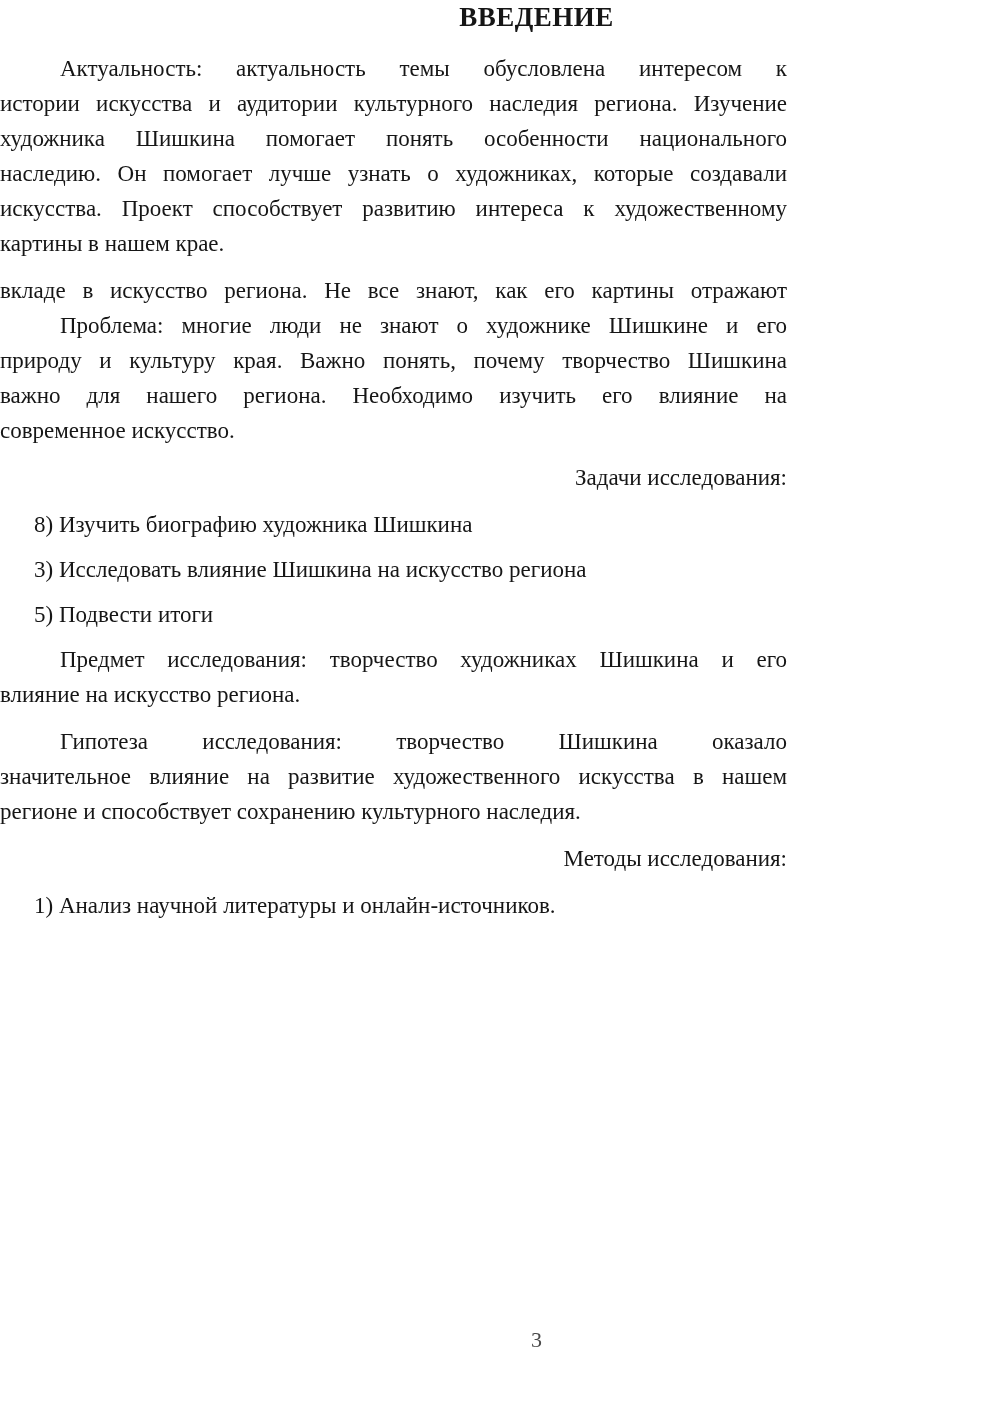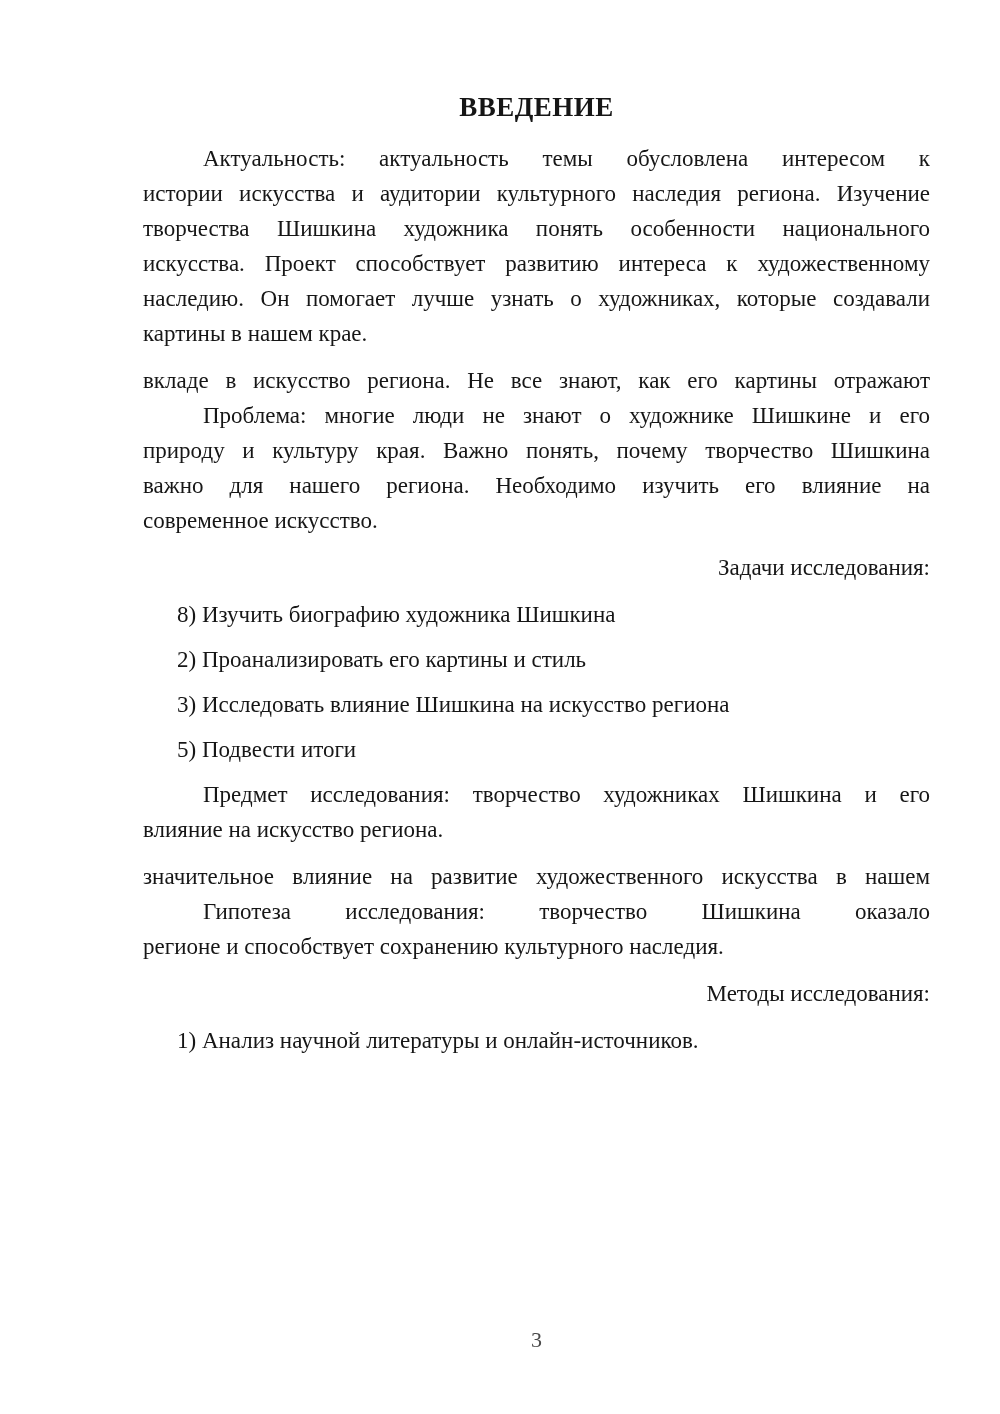--- a/index.html
+++ b/index.html
@@ -11,33 +11,31 @@
     position: relative;
     width: 1000px;
     height: 1414px;
     background: #ffffff;
     overflow: hidden;
     font-family: "Liberation Serif", "DejaVu Serif", serif;
     color: #161616;
   }
   .doc-title {
     margin: 0;
-    padding-top: 90px;
     width: 787px;
     margin-left: 143px;
     text-align: center;
     font-size: 27px;
     font-weight: bold;
     line-height: 35px;
     letter-spacing: 0.5px;
     margin-bottom: 16px;
   }
   .content {
     width: 787px;
-    margin-left: 143px;
     font-size: 23px;
     line-height: 35px;
   }
   .para { margin: 0 0 12px 0; }
   .ln { }
   .just {
     text-align: justify;
     text-align-last: justify;
   }
   .indent { text-indent: 60px; text-align: right; }
@@ -61,53 +59,52 @@
 
 <div class="page">
 
   <h1 class="doc-title">ВВЕДЕНИЕ</h1>
 
   <div class="content">
 
     <div class="para">
       <div class="ln just indent">Актуальность: актуальность темы обусловлена интересом к</div>
       <div class="ln just">истории искусства и аудитории культурного наследия региона. Изучение</div>
-      <div class="ln just">творчества Шишкина художника понять особенности национального</div>
+      <div class="ln just">художника Шишкина помогает понять особенности национального</div>
+      <div class="ln just">наследию. Он помогает лучше узнать о художниках, которые создавали</div>
       <div class="ln just">искусства. Проект способствует развитию интереса к художественному</div>
-      <div class="ln just">наследию. Он помогает лучше узнать о художниках, которые создавали</div>
       <div class="ln">картины в нашем крае.</div>
     </div>
 
     <div class="para">
       <div class="ln just">вкладе в искусство региона. Не все знают, как его картины отражают</div>
       <div class="ln just indent">Проблема: многие люди не знают о художнике Шишкине и его</div>
       <div class="ln just">природу и культуру края. Важно понять, почему творчество Шишкина</div>
       <div class="ln just">важно для нашего региона. Необходимо изучить его влияние на</div>
       <div class="ln">современное искусство.</div>
     </div>
 
 
     <div class="para indent">Задачи исследования:</div>
 
     <div>
       <div class="list-item">8) Изучить биографию художника Шишкина</div>
-      <div class="list-item">2) Проанализировать его картины и стиль</div>
       <div class="list-item">3) Исследовать влияние Шишкина на искусство региона</div>
       <div class="list-item">5) Подвести итоги</div>
     </div>
 
 
     <div class="para">
       <div class="ln just indent">Предмет исследования: творчество художниках Шишкина и его</div>
       <div class="ln">влияние на искусство региона.</div>
     </div>
 
     <div class="para">
+      <div class="ln just indent">Гипотеза исследования: творчество Шишкина оказало</div>
       <div class="ln just">значительное влияние на развитие художественного искусства в нашем</div>
-      <div class="ln just indent">Гипотеза исследования: творчество Шишкина оказало</div>
       <div class="ln">регионе и способствует сохранению культурного наследия.</div>
     </div>
 
     <div class="para indent">Методы исследования:</div>
 
     <div>
       <div class="list-item">1) Анализ научной литературы и онлайн-источников.</div>
     </div>
 
   </div>

